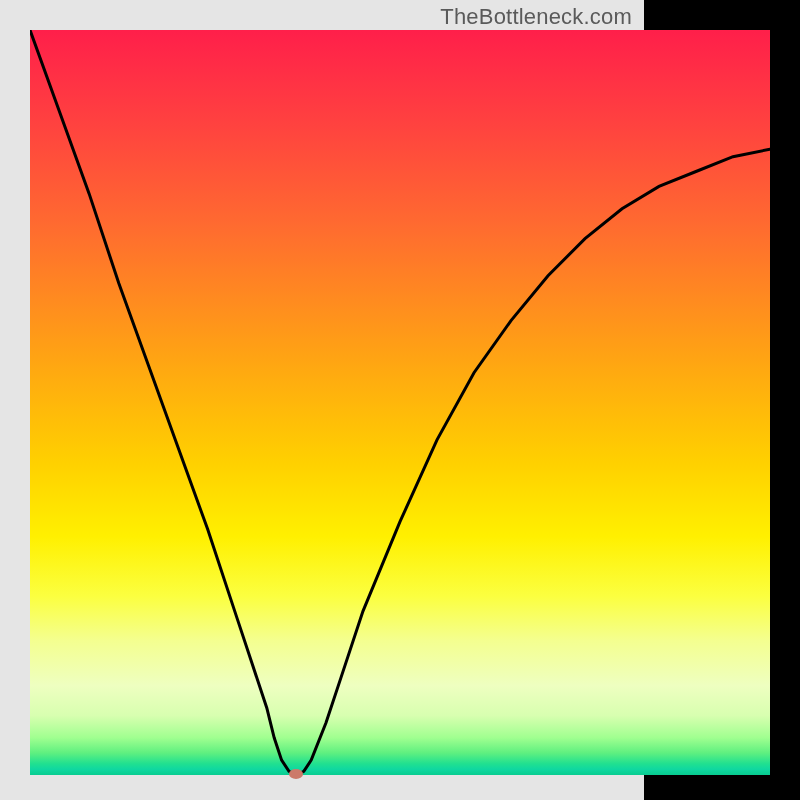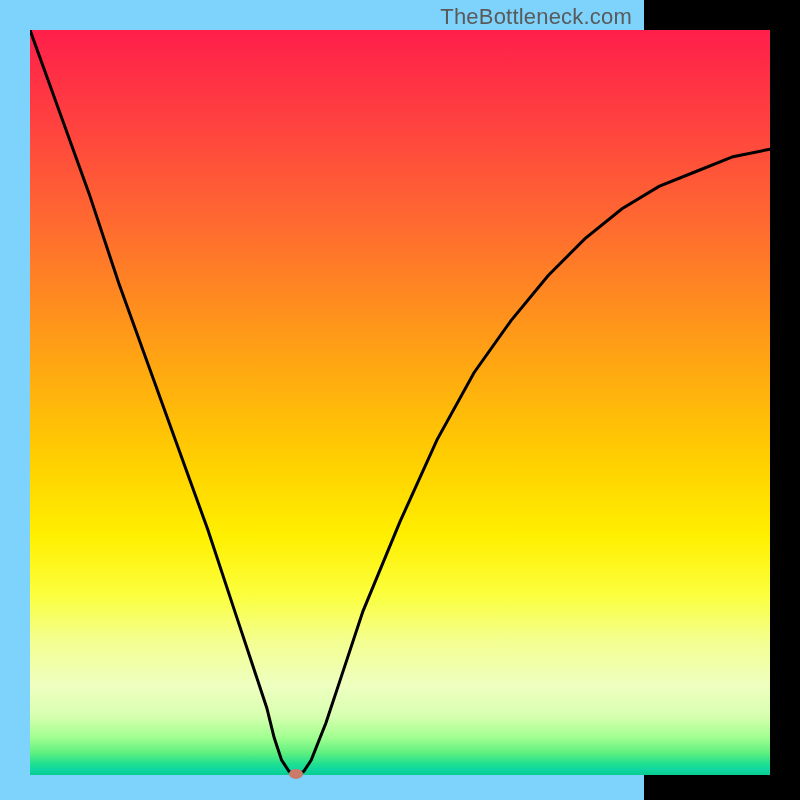--- a/index.html
+++ b/index.html
@@ -1,21 +1,21 @@
 <!DOCTYPE html>
 <html><head>
 <meta charset="utf-8">
 <style>
   * { margin: 0; padding: 0; box-sizing: border-box; }
   html, body { width: 800px; height: 800px; overflow: hidden; background: #000; }
   .container {
     position: relative;
     width: 644px;
     height: 800px;
-    background: #7dd3fc;
+    background: #e5e5e5;
   }
   .watermark {
     position: absolute;
     top: 4px;
     right: 12px;
     font-family: Arial, Helvetica, sans-serif;
     font-size: 22px;
     font-weight: 500;
     color: #5a5a5a;
     letter-spacing: 0.2px;

